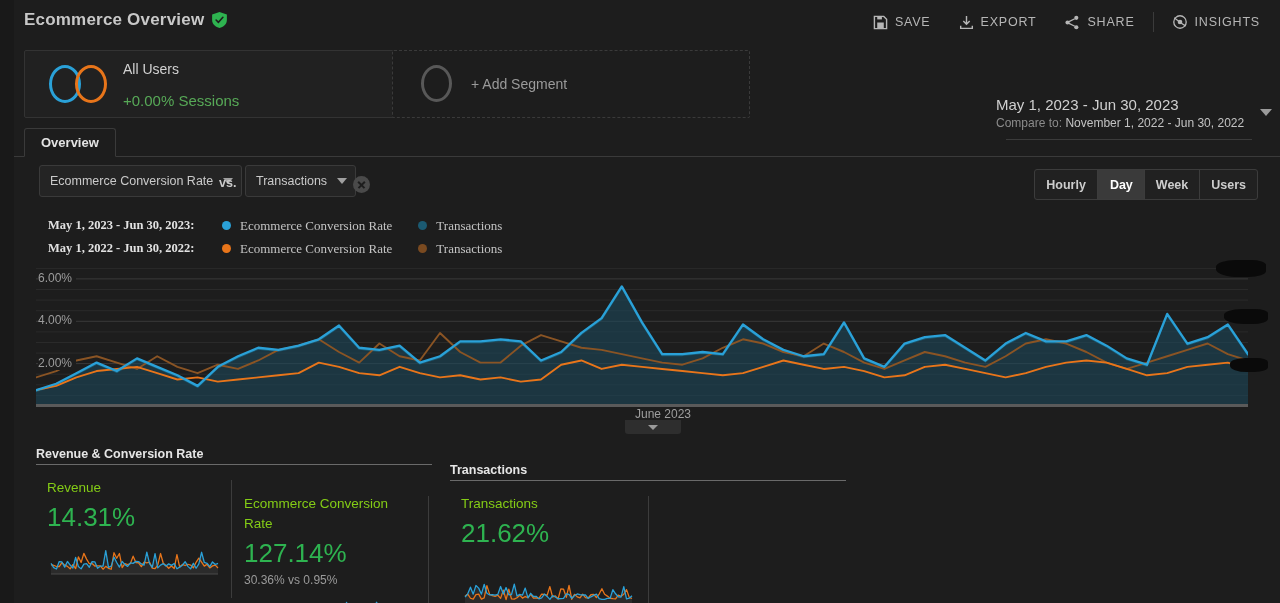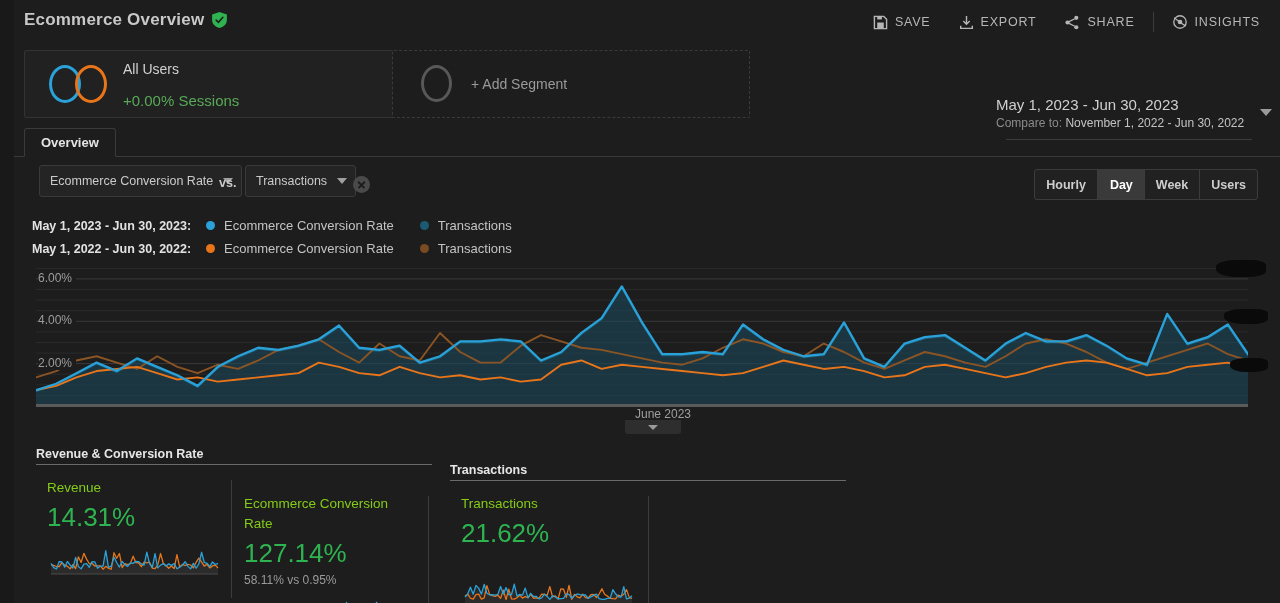--- a/index.html
+++ b/index.html
@@ -79,21 +79,21 @@
   .clear-btn:before { transform: rotate(45deg); } .clear-btn:after { transform: rotate(-45deg); }
 
   .gran { position: absolute; right: 22px; top: 4px; height: 31px; display: flex;
           border: 1px solid #3c3c3c; border-radius: 3px; overflow: hidden; background: #212121; }
   .gran div { padding: 0 11px; display: flex; align-items: center; font-size: 12.5px;
               color: #cdcdcd; font-weight: bold; border-right: 1px solid #3c3c3c; cursor: pointer; }
   .gran div:last-child { border-right: none; }
   .gran div.active { background: #3a3a3a; color: #fff; padding-left: 12px; }
 
   
-  .legend { position: absolute; left: 32px; top: 214px; }
+  .legend { position: absolute; left: 48px; top: 214px; font-family: Liberation Serif, serif; }
   .lg-row { display: flex; align-items: center; height: 23px; }
   .lg-date { width: 174px; font-size: 12.5px; font-weight: bold; color: #e2e2e2; }
   .lg-item { display: flex; align-items: center; margin-right: 26px; }
   .dot { width: 9px; height: 9px; border-radius: 50%; margin-right: 9px; flex: none; }
   .lg-name { font-size: 13px; color: #c3c3c3; }
 
   
   .chart { position: absolute; left: 36px; top: 262px; width: 1212px; height: 144px; }
   .ylabels { position: absolute; left: 0; top: 0; width: 1212px; height: 144px; pointer-events: none; }
   .ylab { position: absolute; left: 2px; font-size: 12px; color: #9c9c9c; background: #1d1d1d; padding-right: 4px; }
@@ -298,21 +298,21 @@
           <polyline points="4.00,20.64 6.74,21.44 9.48,22.51 12.21,22.70 14.95,18.66 17.69,21.11 20.43,22.39 23.16,24.85 25.90,20.58 28.64,24.58 31.38,12.83 34.11,18.50 36.85,9.37 39.59,15.11 42.33,19.72 45.07,19.46 47.80,21.98 50.54,21.82 53.28,21.85 56.02,25.21 58.75,22.37 61.49,24.31 64.23,25.26 66.97,8.75 69.70,14.21 72.44,9.53 75.18,23.67 77.92,19.72 80.66,20.72 83.39,19.57 86.13,12.19 88.87,18.55 91.61,18.77 94.34,22.68 97.08,18.07 99.82,18.85 102.56,18.20 105.30,24.12 108.03,24.66 110.77,21.06 113.51,9.53 116.25,19.21 118.98,21.57 121.72,24.30 124.46,21.91 127.20,24.57 129.93,10.66 132.67,23.07 135.41,20.35 138.15,21.51 140.89,20.25 143.62,21.06 146.36,23.86 149.10,18.30 151.84,14.07 154.57,18.18 157.31,22.09 160.05,20.25 162.79,23.90 165.52,21.89 168.26,21.16 171.00,24.02" fill="none" stroke="#e8751a" stroke-width="1.3" stroke-linejoin="round"></polyline>
           <polyline points="4.00,19.45 6.74,23.56 9.48,24.99 12.21,17.56 14.95,17.94 17.69,23.14 20.43,17.47 23.16,21.06 25.90,23.97 28.64,13.47 31.38,22.51 34.11,24.87 36.85,20.12 39.59,19.71 42.33,23.25 45.07,17.65 47.80,17.84 50.54,24.29 53.28,22.19 56.02,22.11 58.75,6.69 61.49,23.33 64.23,22.12 66.97,13.08 69.70,18.48 72.44,23.07 75.18,17.47 77.92,20.63 80.66,22.36 83.39,18.80 86.13,19.39 88.87,17.39 91.61,17.61 94.34,19.95 97.08,21.15 99.82,8.17 102.56,19.72 105.30,23.26 108.03,9.72 110.77,23.90 113.51,21.10 116.25,19.66 118.98,22.08 121.72,19.88 124.46,21.36 127.20,19.47 129.93,24.81 132.67,23.12 135.41,21.26 138.15,17.67 140.89,22.37 143.62,24.86 146.36,19.27 149.10,24.28 151.84,19.86 154.57,8.28 157.31,18.46 160.05,19.27 162.79,22.68 165.52,17.92 168.26,20.48 171.00,19.30" fill="none" stroke="#2aa1d8" stroke-width="1.3" stroke-linejoin="round"></polyline>
         </svg>
     </div>
   </div>
   <div class="card-div" style="left:231px; top:480px; height:118px;"></div>
 
   <div class="card" style="left:244px; top:494px; width:175px;">
     <div class="card-label">Ecommerce Conversion Rate</div>
     <div class="card-value">127.14%</div>
-    <div class="card-sub">58.11% vs 0.95%</div>
+    <div class="card-sub">30.36% vs 0.95%</div>
     <div class="spark">
       <svg class="spk" width="175" height="30" viewBox="0 0 175 30" preserveAspectRatio="none">
           <polygon points="4,26 4.00,21.41 6.74,21.48 9.48,20.09 12.21,19.11 14.95,16.27 17.69,19.79 20.43,19.08 23.16,16.99 25.90,18.09 28.64,19.11 31.38,21.44 34.11,19.38 36.85,17.00 39.59,20.82 42.33,21.47 45.07,17.15 47.80,19.53 50.54,15.55 53.28,17.37 56.02,15.36 58.75,19.23 61.49,15.44 64.23,19.32 66.97,17.10 69.70,15.77 72.44,16.01 75.18,20.16 77.92,16.17 80.66,16.42 83.39,19.62 86.13,21.03 88.87,18.37 91.61,19.87 94.34,21.55 97.08,19.64 99.82,18.72 102.56,6.29 105.30,18.04 108.03,11.32 110.77,20.57 113.51,17.97 116.25,16.60 118.98,12.03 121.72,17.22 124.46,8.59 127.20,15.43 129.93,10.97 132.67,6.22 135.41,20.65 138.15,18.12 140.89,20.48 143.62,21.54 146.36,15.36 149.10,17.49 151.84,15.88 154.57,16.32 157.31,8.26 160.05,21.29 162.79,18.82 165.52,18.30 168.26,15.76 171.00,20.64 171,26" fill="#2b2b2b"></polygon>
           <line x1="4" y1="26" x2="171" y2="26" stroke="#4a4a4a" stroke-width="1"></line>
           <polyline points="4.00,18.20 6.74,17.44 9.48,19.96 12.21,20.43 14.95,7.87 17.69,20.40 20.43,8.62 23.16,17.66 25.90,20.22 28.64,18.91 31.38,18.89 34.11,17.36 36.85,17.20 39.59,18.12 42.33,15.92 45.07,16.24 47.80,19.46 50.54,20.02 53.28,20.13 56.02,20.85 58.75,21.43 61.49,20.65 64.23,20.25 66.97,18.11 69.70,21.91 72.44,21.76 75.18,20.33 77.92,21.86 80.66,8.55 83.39,19.86 86.13,18.45 88.87,16.74 91.61,20.82 94.34,21.94 97.08,18.42 99.82,21.15 102.56,17.95 105.30,20.16 108.03,18.80 110.77,16.77 113.51,19.91 116.25,17.88 118.98,7.69 121.72,21.76 124.46,7.71 127.20,20.72 129.93,17.51 132.67,18.26 135.41,21.75 138.15,17.42 140.89,21.61 143.62,17.37 146.36,19.44 149.10,18.18 151.84,17.83 154.57,21.53 157.31,9.60 160.05,21.09 162.79,21.61 165.52,19.70 168.26,18.93 171.00,17.64" fill="none" stroke="#e8751a" stroke-width="1.3" stroke-linejoin="round"></polyline>
           <polyline points="4.00,21.41 6.74,21.48 9.48,20.09 12.21,19.11 14.95,16.27 17.69,19.79 20.43,19.08 23.16,16.99 25.90,18.09 28.64,19.11 31.38,21.44 34.11,19.38 36.85,17.00 39.59,20.82 42.33,21.47 45.07,17.15 47.80,19.53 50.54,15.55 53.28,17.37 56.02,15.36 58.75,19.23 61.49,15.44 64.23,19.32 66.97,17.10 69.70,15.77 72.44,16.01 75.18,20.16 77.92,16.17 80.66,16.42 83.39,19.62 86.13,21.03 88.87,18.37 91.61,19.87 94.34,21.55 97.08,19.64 99.82,18.72 102.56,6.29 105.30,18.04 108.03,11.32 110.77,20.57 113.51,17.97 116.25,16.60 118.98,12.03 121.72,17.22 124.46,8.59 127.20,15.43 129.93,10.97 132.67,6.22 135.41,20.65 138.15,18.12 140.89,20.48 143.62,21.54 146.36,15.36 149.10,17.49 151.84,15.88 154.57,16.32 157.31,8.26 160.05,21.29 162.79,18.82 165.52,18.30 168.26,15.76 171.00,20.64" fill="none" stroke="#2aa1d8" stroke-width="1.3" stroke-linejoin="round"></polyline>
         </svg>
     </div>
   </div>
   <div class="card-div" style="left:428px; top:496px; height:107px;"></div>

